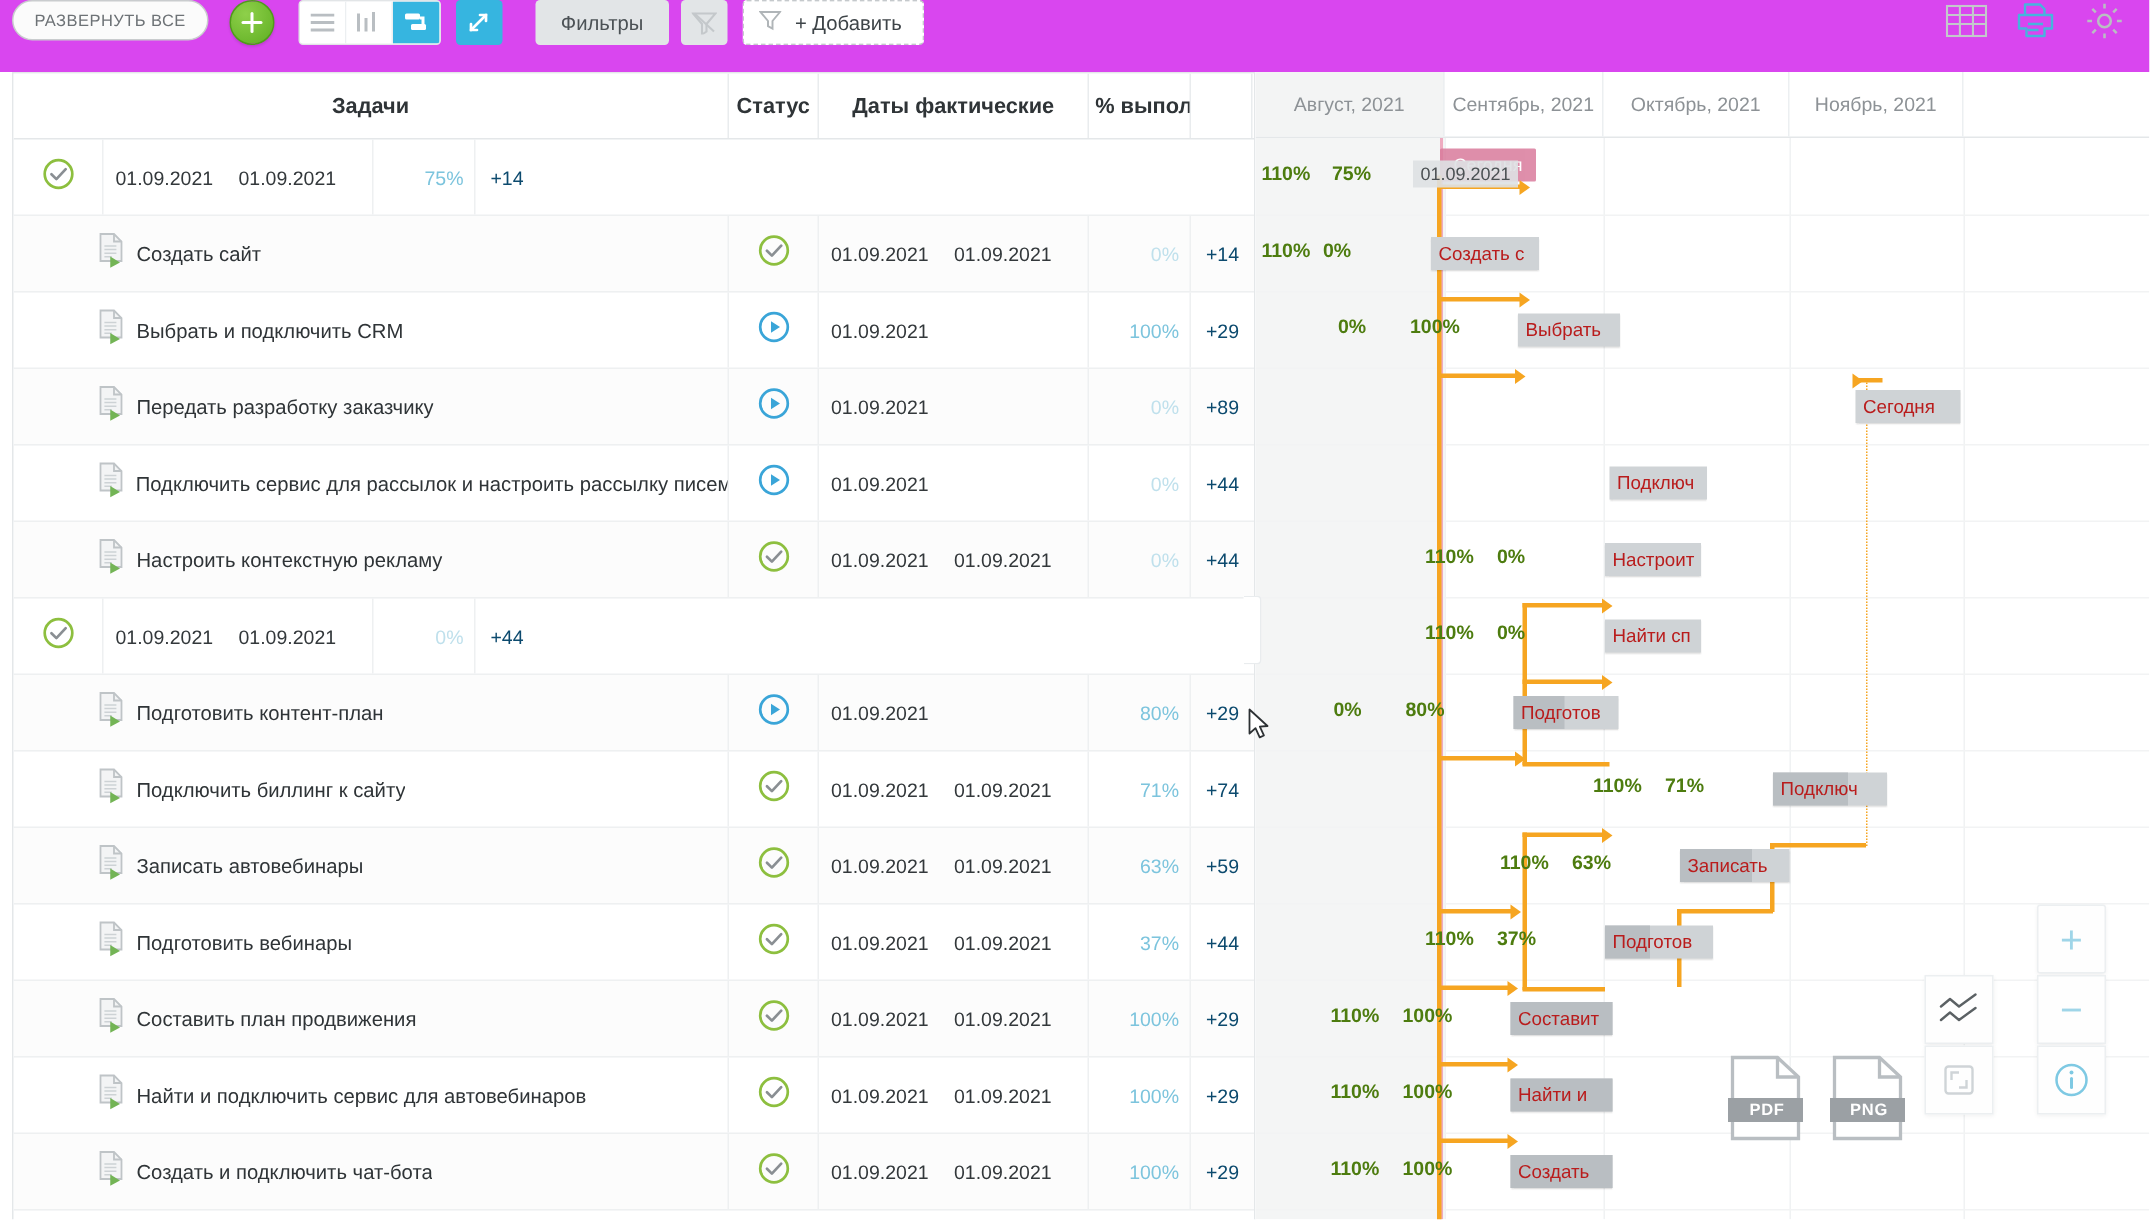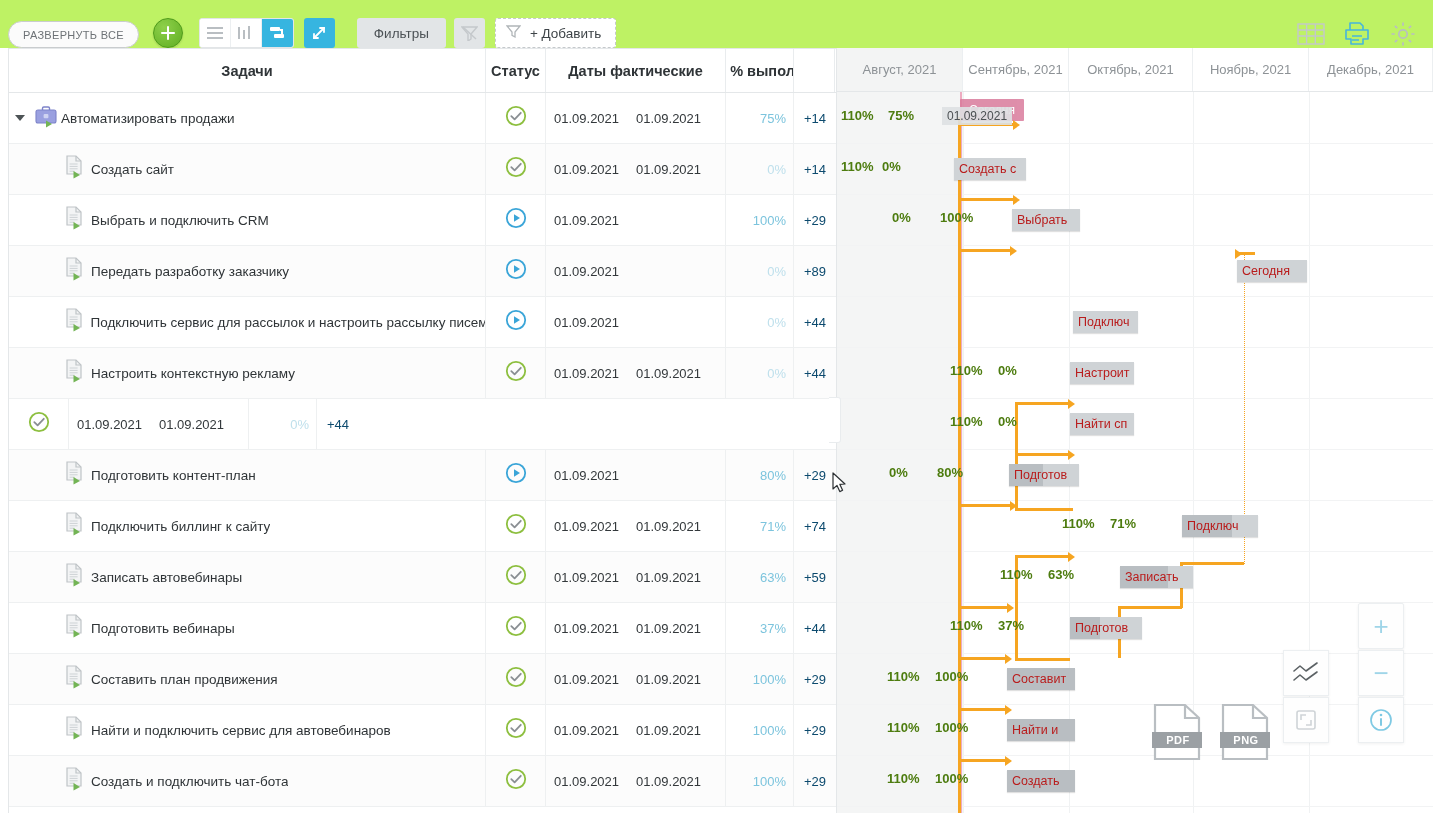--- a/index.html
+++ b/index.html
@@ -7,22 +7,22 @@
     width: 1433px; height: 813px;
     font-family: "Liberation Sans", sans-serif;
     background: #ffffff;
     overflow: hidden;
   }
   #app { position: relative; width: 1433px; height: 813px; background: #fff; }
 
   
   #toolbar {
     position: absolute; left: 0; top: 0; width: 1433px; height: 48px;
-    background: #bef264;
-    display: flex; align-items: flex-end;
+    background: #d946ef;
+    display: flex; align-items: flex-start;
   }
   .tb-expand {
     margin-left: 8px;
     height: 27px; padding: 0 14px;
     border: 1px solid #c9ccce; border-radius: 14px;
     background: #fbfbfb; color: #6d7276;
     font-size: 11px; letter-spacing: .3px;
     display: flex; align-items: center; justify-content: center;
     cursor: pointer; white-space: nowrap;
   }
@@ -297,35 +297,20 @@
     <div id="grid">
       <div class="ghead">
         <div class="hc hc-task">Задачи</div>
         <div class="hc hc-status">Статус</div>
         <div class="hc hc-dates">Даты фактические</div>
         <div class="hc hc-pct">% выпол</div>
         <div class="hc hc-extra"></div>
       </div>
       <div id="grid-body">
           <div class="grow">
-            <div class="c-task">
-       <div class="twist">
-                <i></i>
-              </div>
-       <div class="ticon">
-                <span>
-      <svg width="26" height="26" viewBox="0 0 26 26">
-        <rect x="3" y="7" width="20" height="13" rx="2" fill="#9aa0e0" stroke="#7d83c9" stroke-width="1.1"></rect>
-        <path d="M9.5 7V5.3a1.3 1.3 0 0 1 1.3-1.3h4.4a1.3 1.3 0 0 1 1.3 1.3V7" fill="none" stroke="#7d83c9" stroke-width="1.4"></path>
-        <rect x="10.6" y="11" width="4.8" height="4.2" rx="1" fill="#cfd3f2"></rect>
-        <path d="M13 17.5 L13 24.5 L19 21z" fill="#73b455"></path>
-      </svg></span>
-              </div>
-       <div class="tname">Автоматизировать продажи</div>
-     </div>
      <div class="c-status">
               <span>
       <svg width="24" height="24" viewBox="0 0 24 24">
         <circle cx="12" cy="12" r="9.2" fill="none" stroke="#8dbf3f" stroke-width="1.8"></circle>
         <path d="M7.3 12.2 L10.6 15.4 L16.8 8.8" fill="none" stroke="#8a8f93" stroke-width="1.8" stroke-linecap="round" stroke-linejoin="round"></path>
       </svg></span>
             </div>
      <div class="c-dates">
        <span class="d1">01.09.2021</span>
        <span class="d2">01.09.2021</span>
@@ -780,21 +765,20 @@
     </div>
 
     <div class="splitter"></div>
 
     <div id="chart">
       <div class="chead">
           <div class="cmonth past" style="width: 126px;">Август, 2021</div>
           <div class="cmonth" style="width: 106px;">Сентябрь, 2021</div>
           <div class="cmonth" style="width: 124px;">Октябрь, 2021</div>
           <div class="cmonth" style="width: 116px;">Ноябрь, 2021</div>
-          <div class="cmonth" style="width: 124px;">Декабрь, 2021</div>
         </div>
       <div id="canvas">
           <div class="pastzone" style="left: 0px; width: 126px;"></div>
           <div class="vline" style="left: 126px;"></div>
           <div class="vline" style="left: 232px;"></div>
           <div class="vline" style="left: 356px;"></div>
           <div class="vline" style="left: 472px;"></div>
           <div class="hline" style="top: 51px;"></div>
           <div class="hline" style="top: 102px;"></div>
           <div class="hline" style="top: 153px;"></div>

